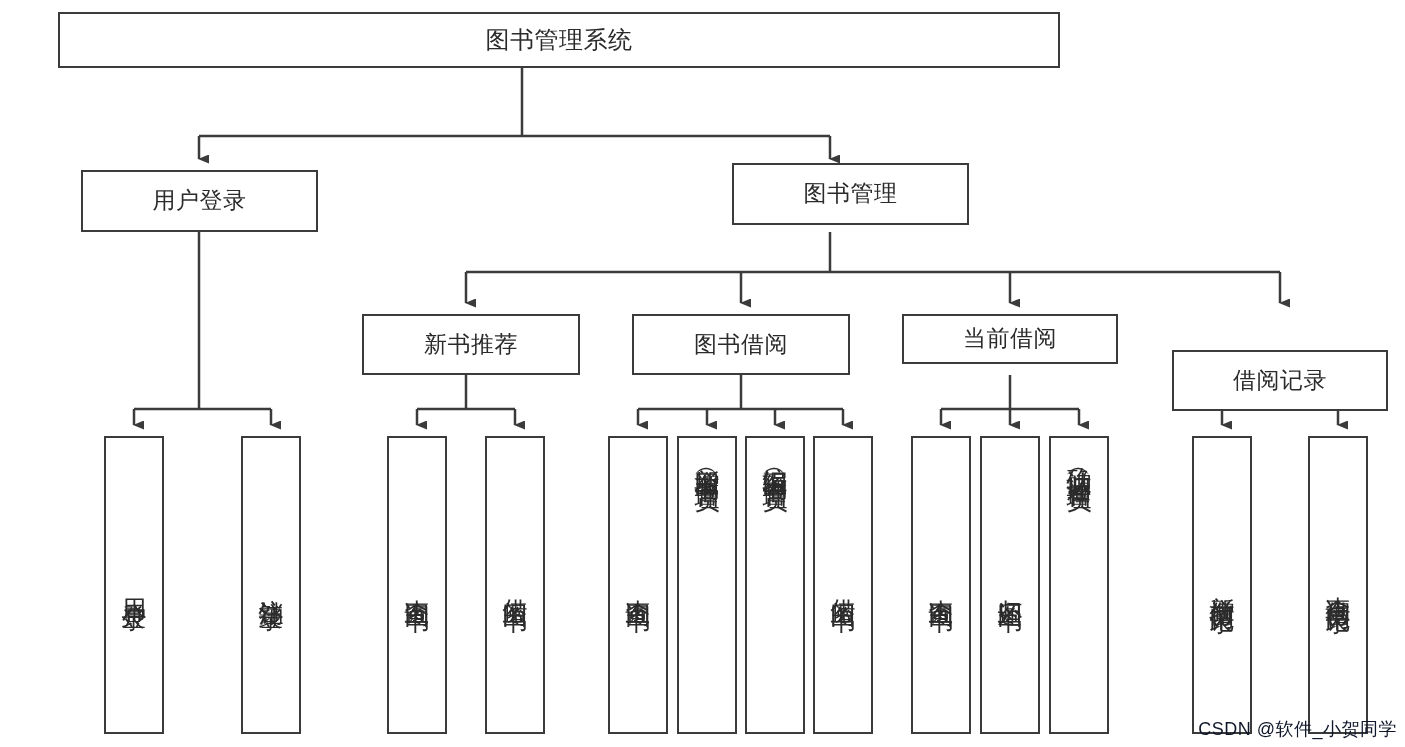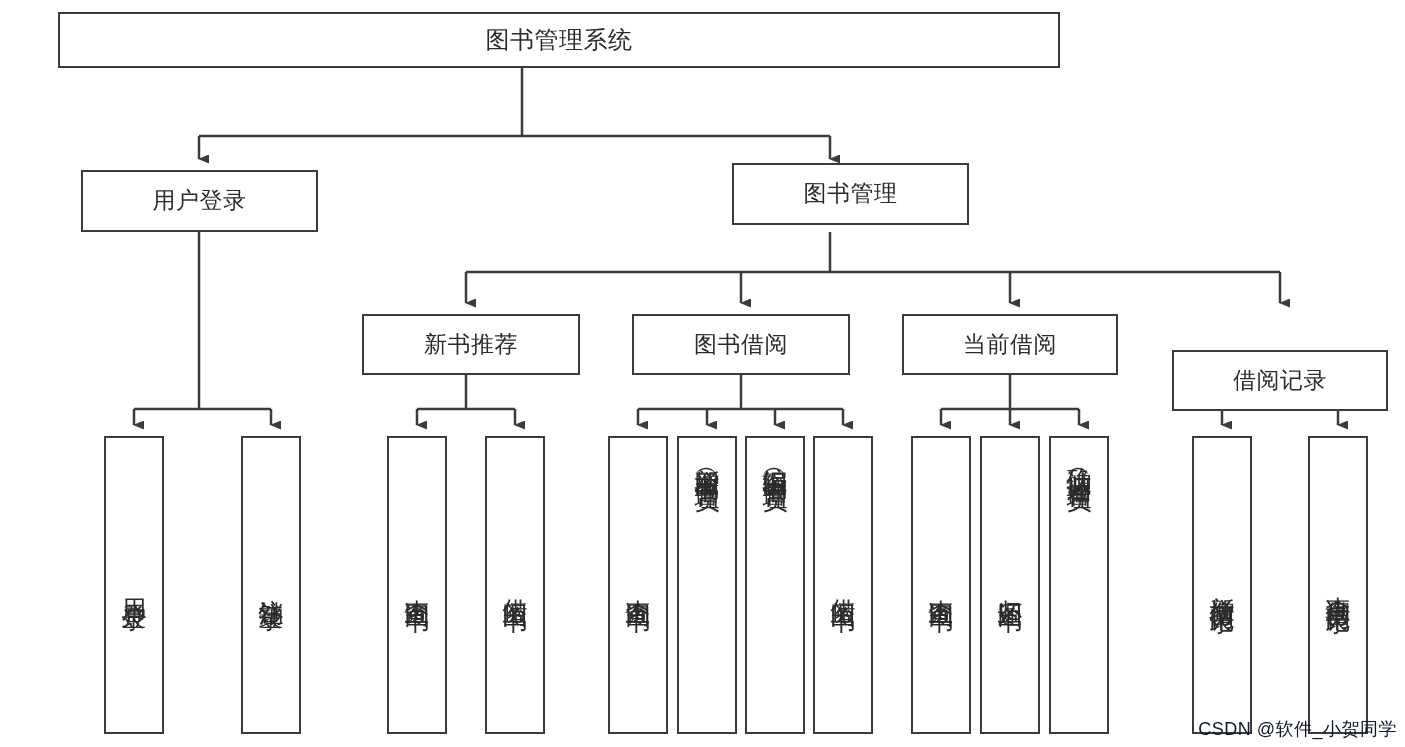--- a/index.html
+++ b/index.html
@@ -141,21 +141,21 @@
   <div class="node horiz" style="left:711px; top:163px; width:237px; height:62px;margin-left:21px;">
     <span class="label">图书管理</span>
   </div>
 
   <div class="node horiz" style="left:362px; top:314px; width:218px; height:61px;">
     <span class="label">新书推荐</span>
   </div>
   <div class="node horiz" style="left:632px; top:314px; width:218px; height:61px;">
     <span class="label">图书借阅</span>
   </div>
-  <div class="node horiz" style="left:902px; top:314px; width:216px; height:61px;">
+  <div class="node horiz" style="left:902px; top:314px; width:216px; height:50px;">
     <span class="label">当前借阅</span>
   </div>
   <div class="node horiz" style="left:1172px; top:314px; width:216px; height:61px;margin-top:36px;">
     <span class="label">借阅记录</span>
   </div>
 
   <div class="node vert centered" style="left:104px; top:436px; width:60px; height:298px;">
     <span class="label">用户登录</span>
   </div>
   <div class="node vert centered" style="left:241px; top:436px; width:60px; height:298px;">

